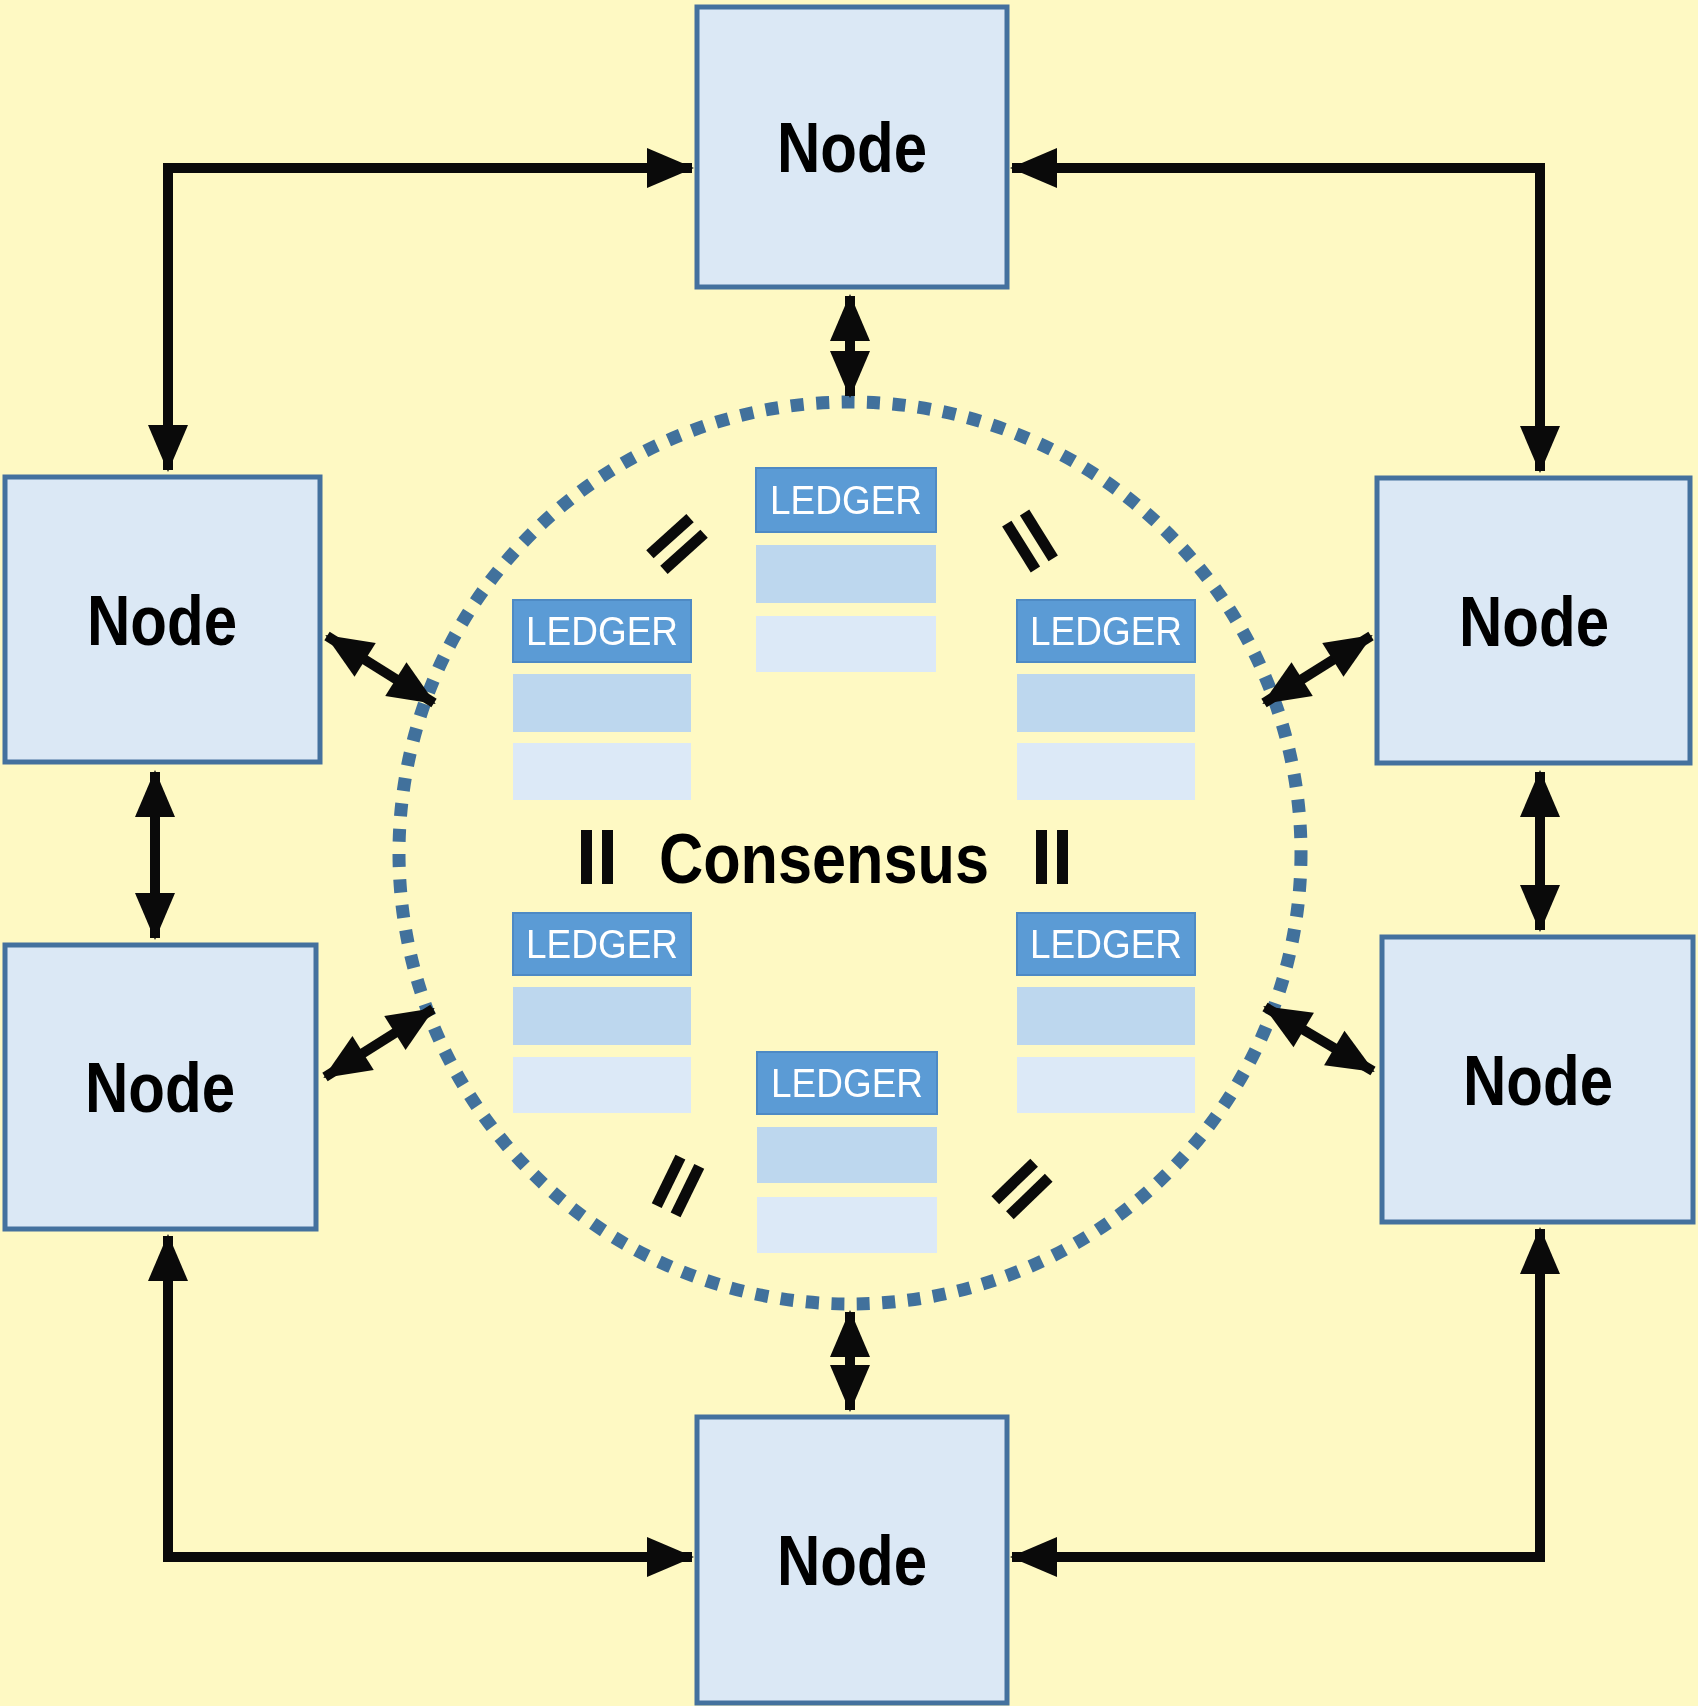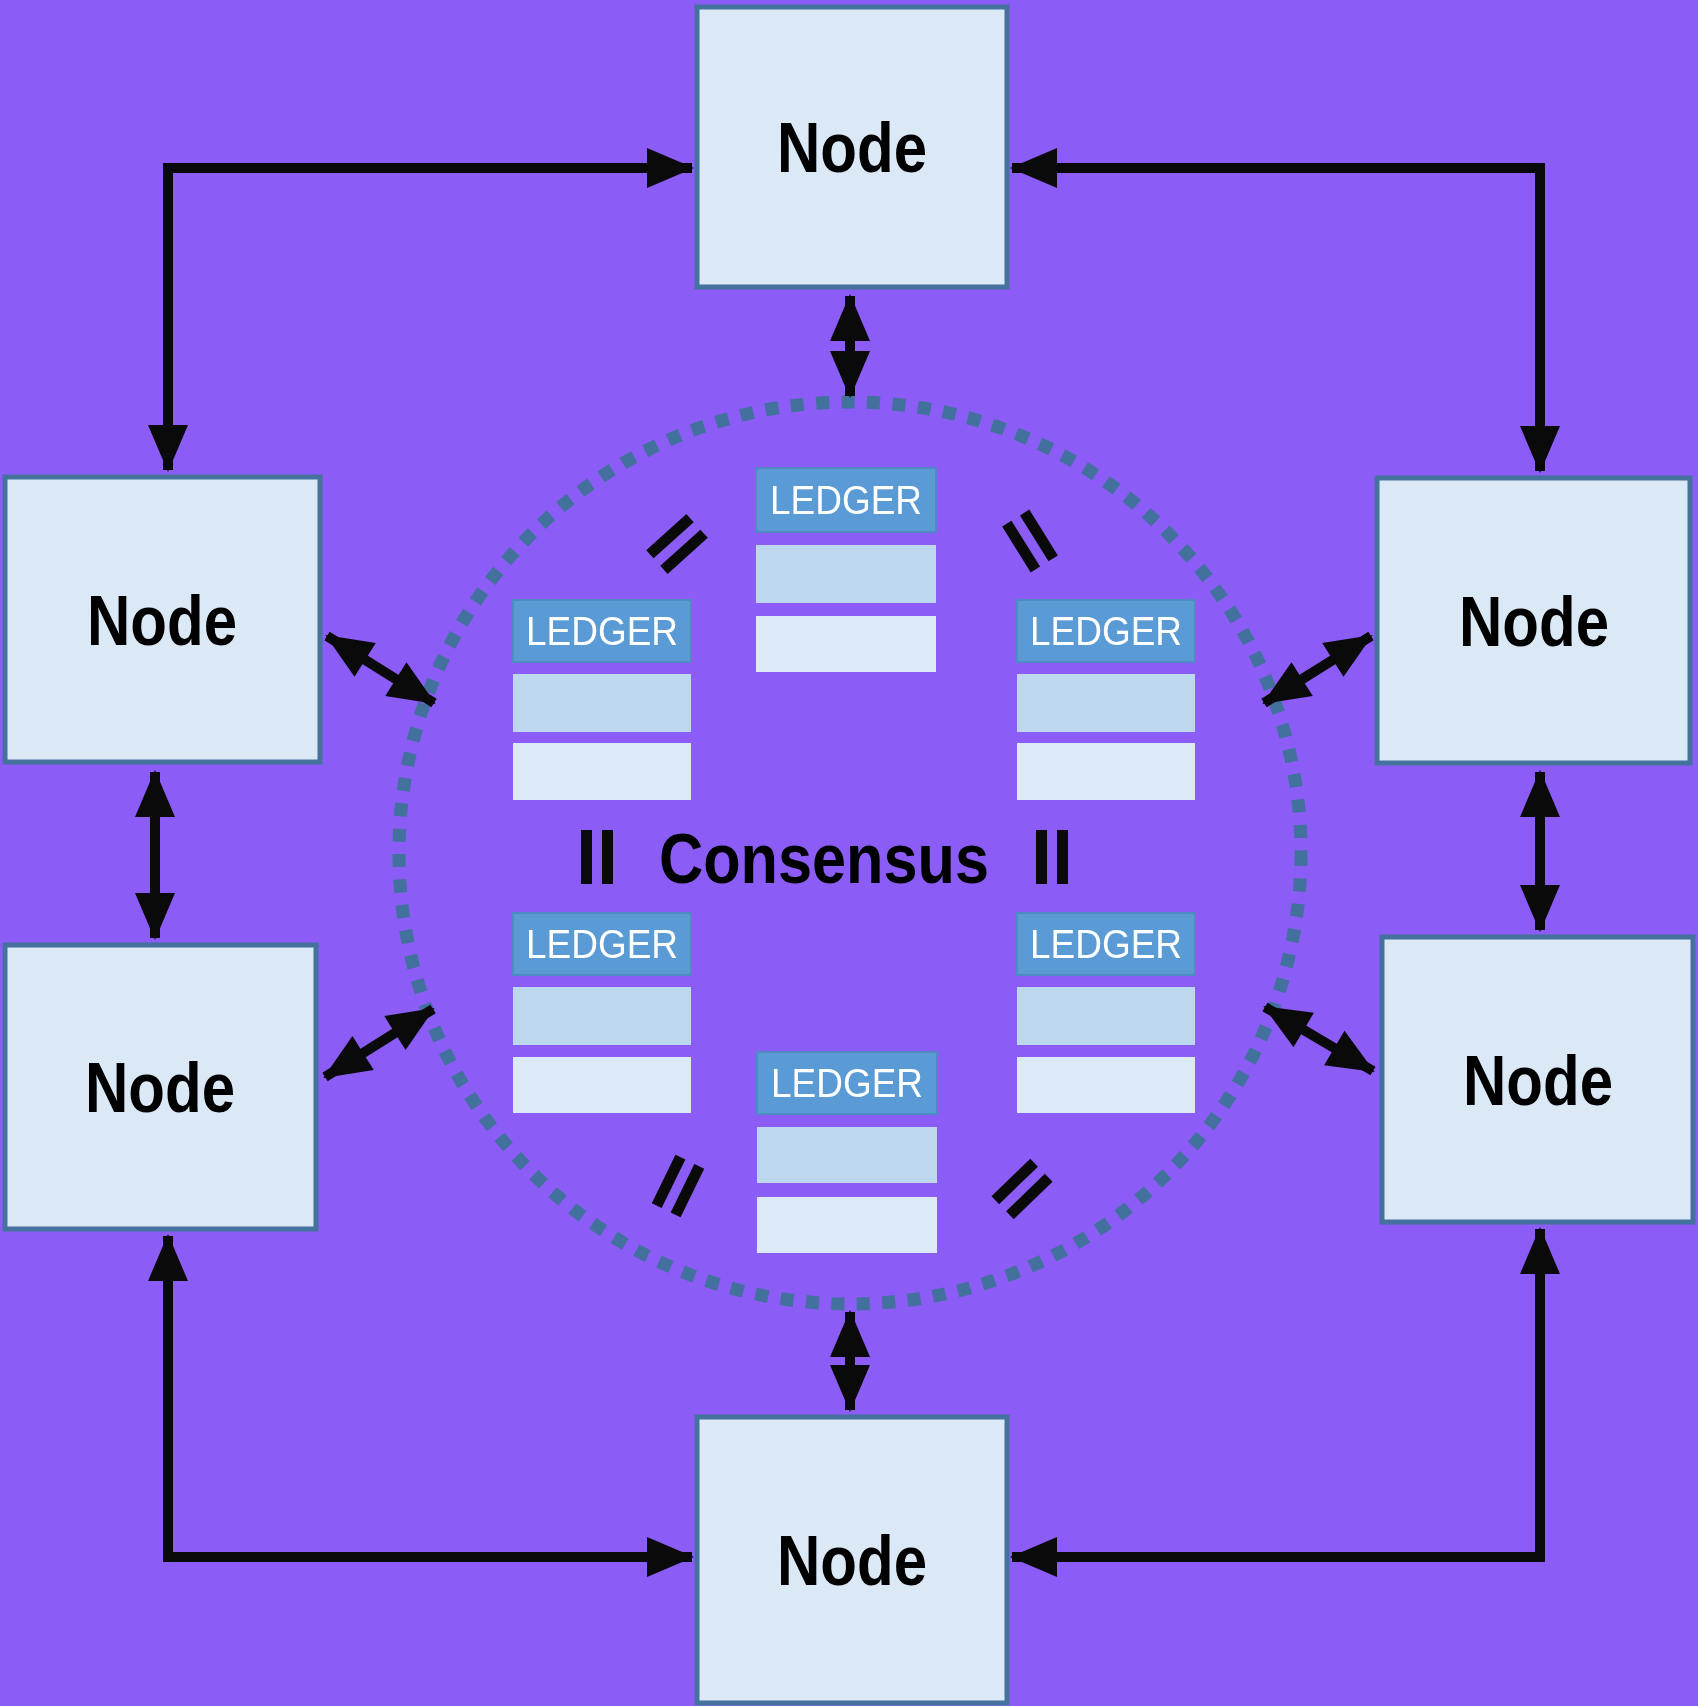--- a/index.html
+++ b/index.html
@@ -4,21 +4,21 @@
 <style>
   html, body {
     margin: 0;
     padding: 0;
     background: #ffffff;
   }
   .stage {
     position: relative;
     width: 1698px;
     height: 1706px;
-    background: #8b5cf6;
+    background: #fef9c3;
     font-family: "Liberation Sans", sans-serif;
   }
   svg { display: block; }
 
   .node-rect {
     fill: var(--node-fill, #dbe8f5);
     stroke: var(--node-border, #44719e);
     stroke-width: 5;
   }
   .node-label {

